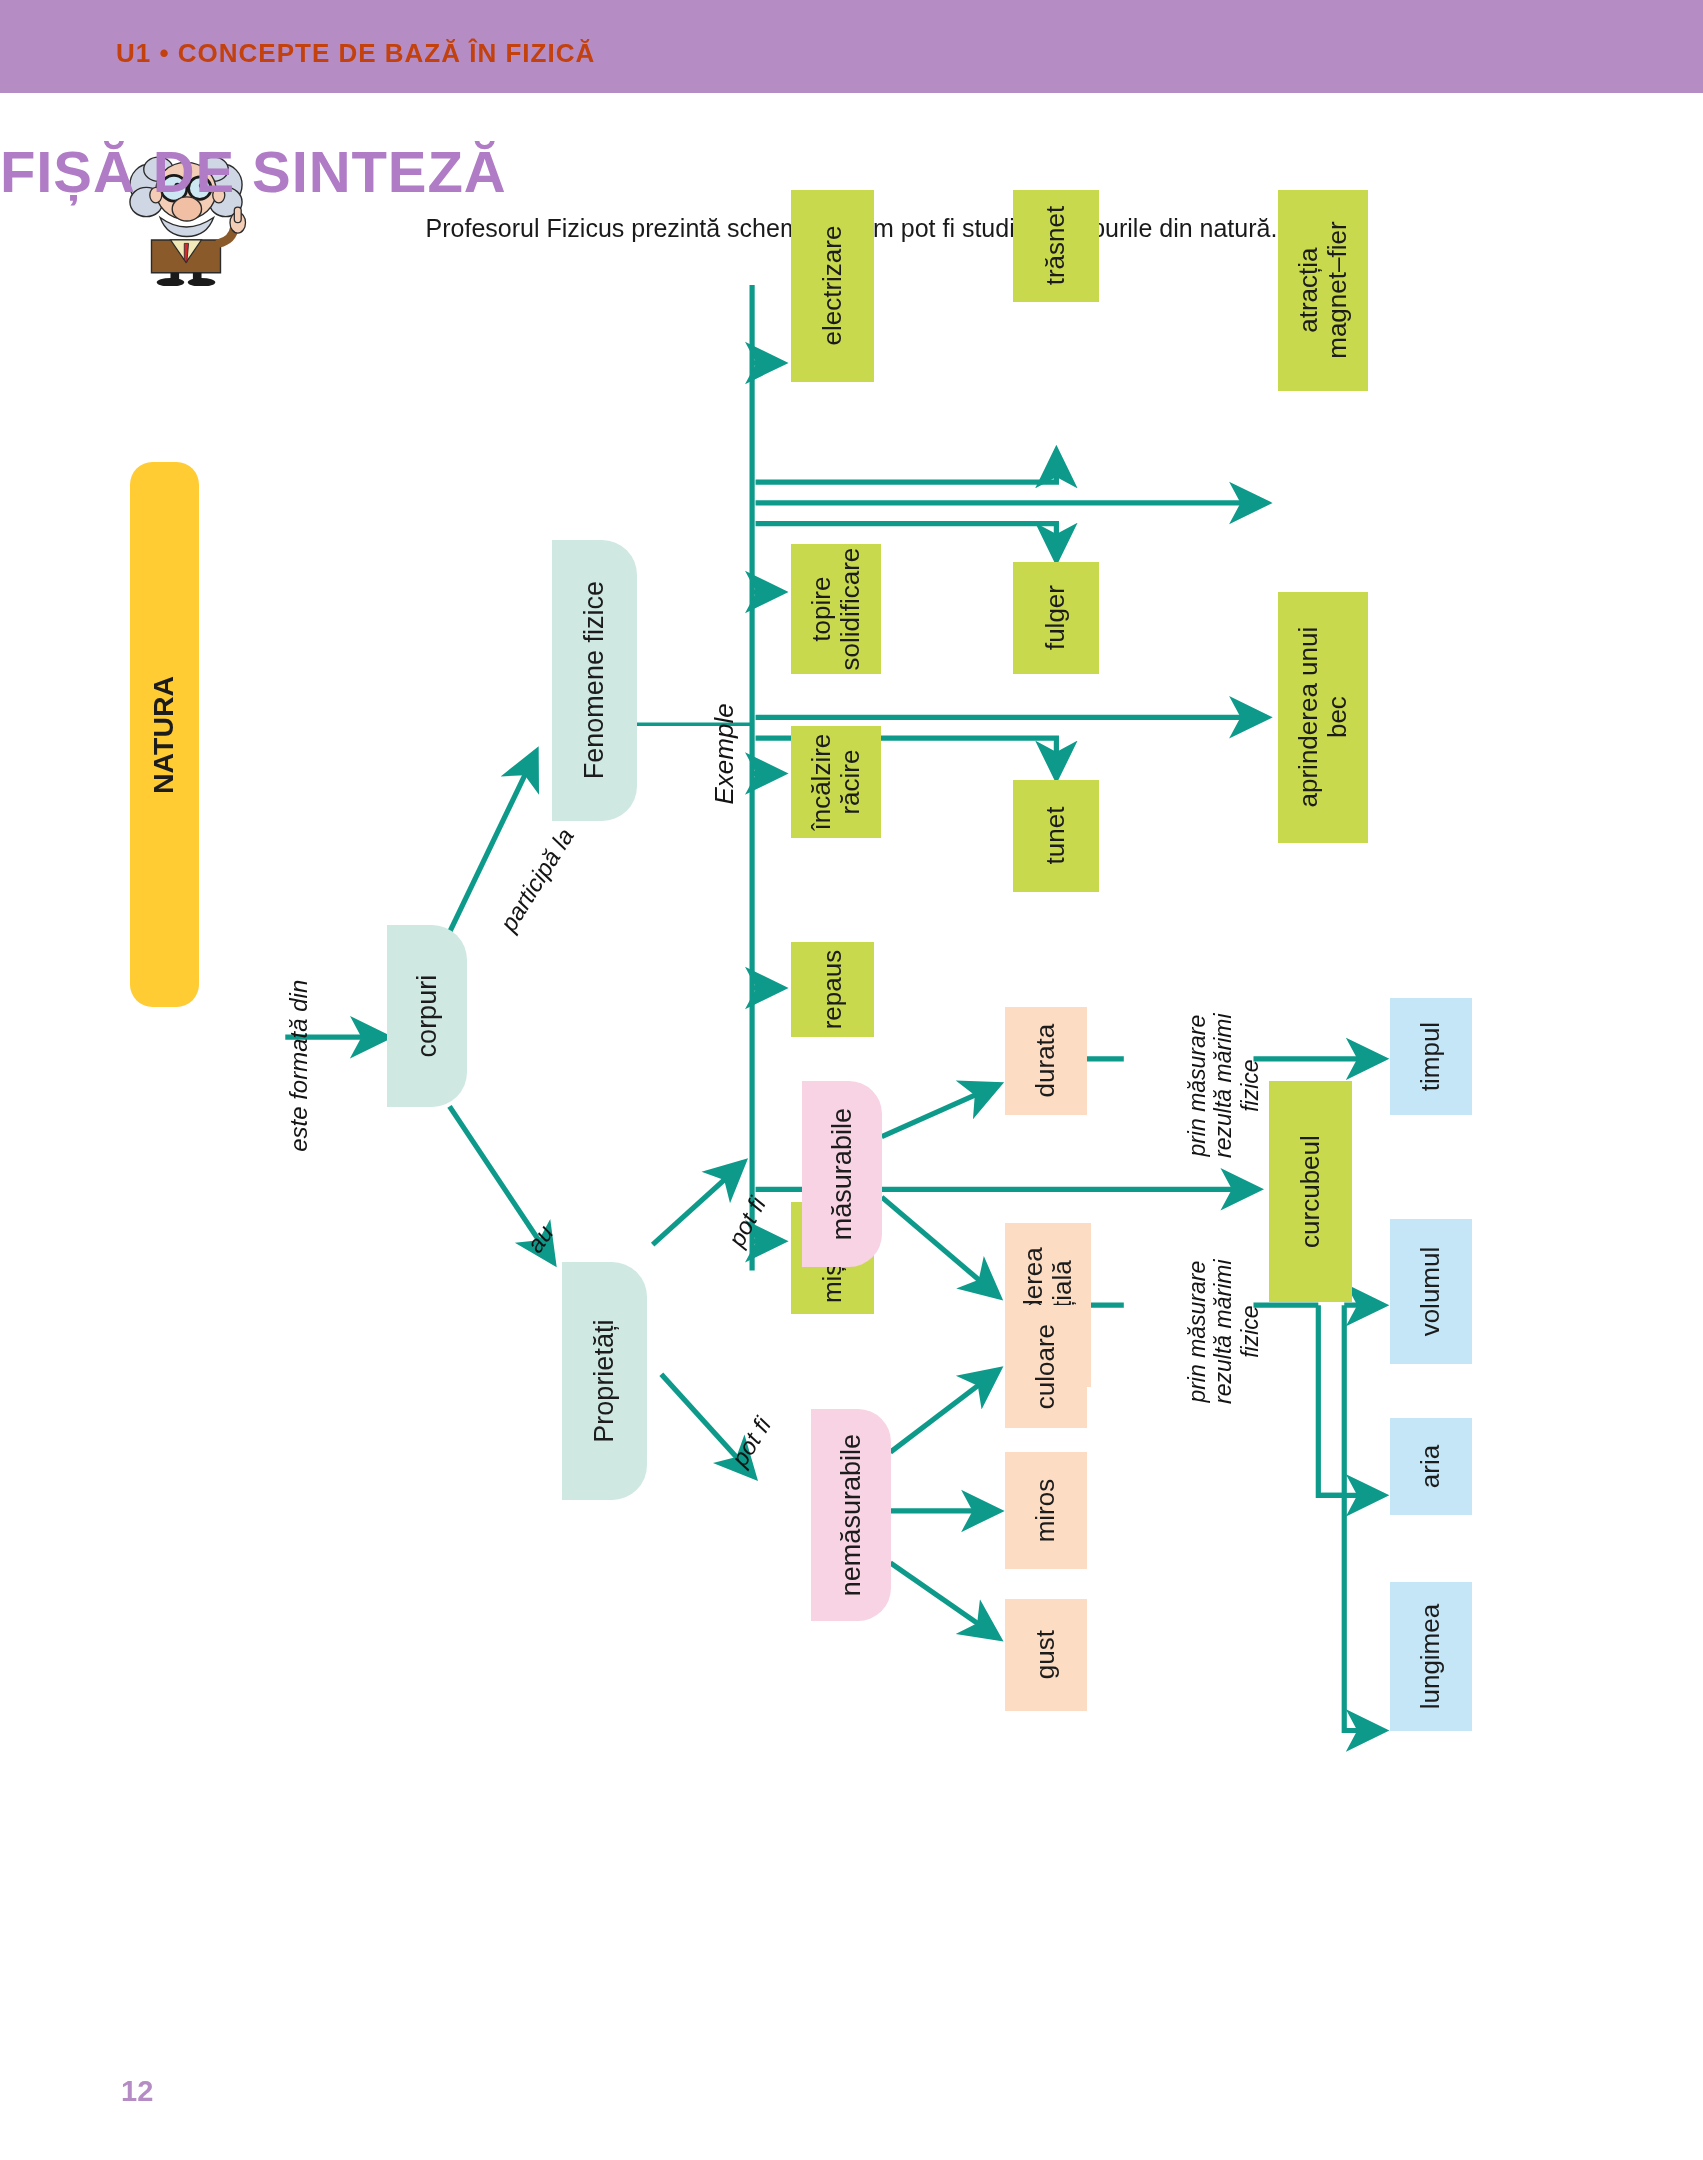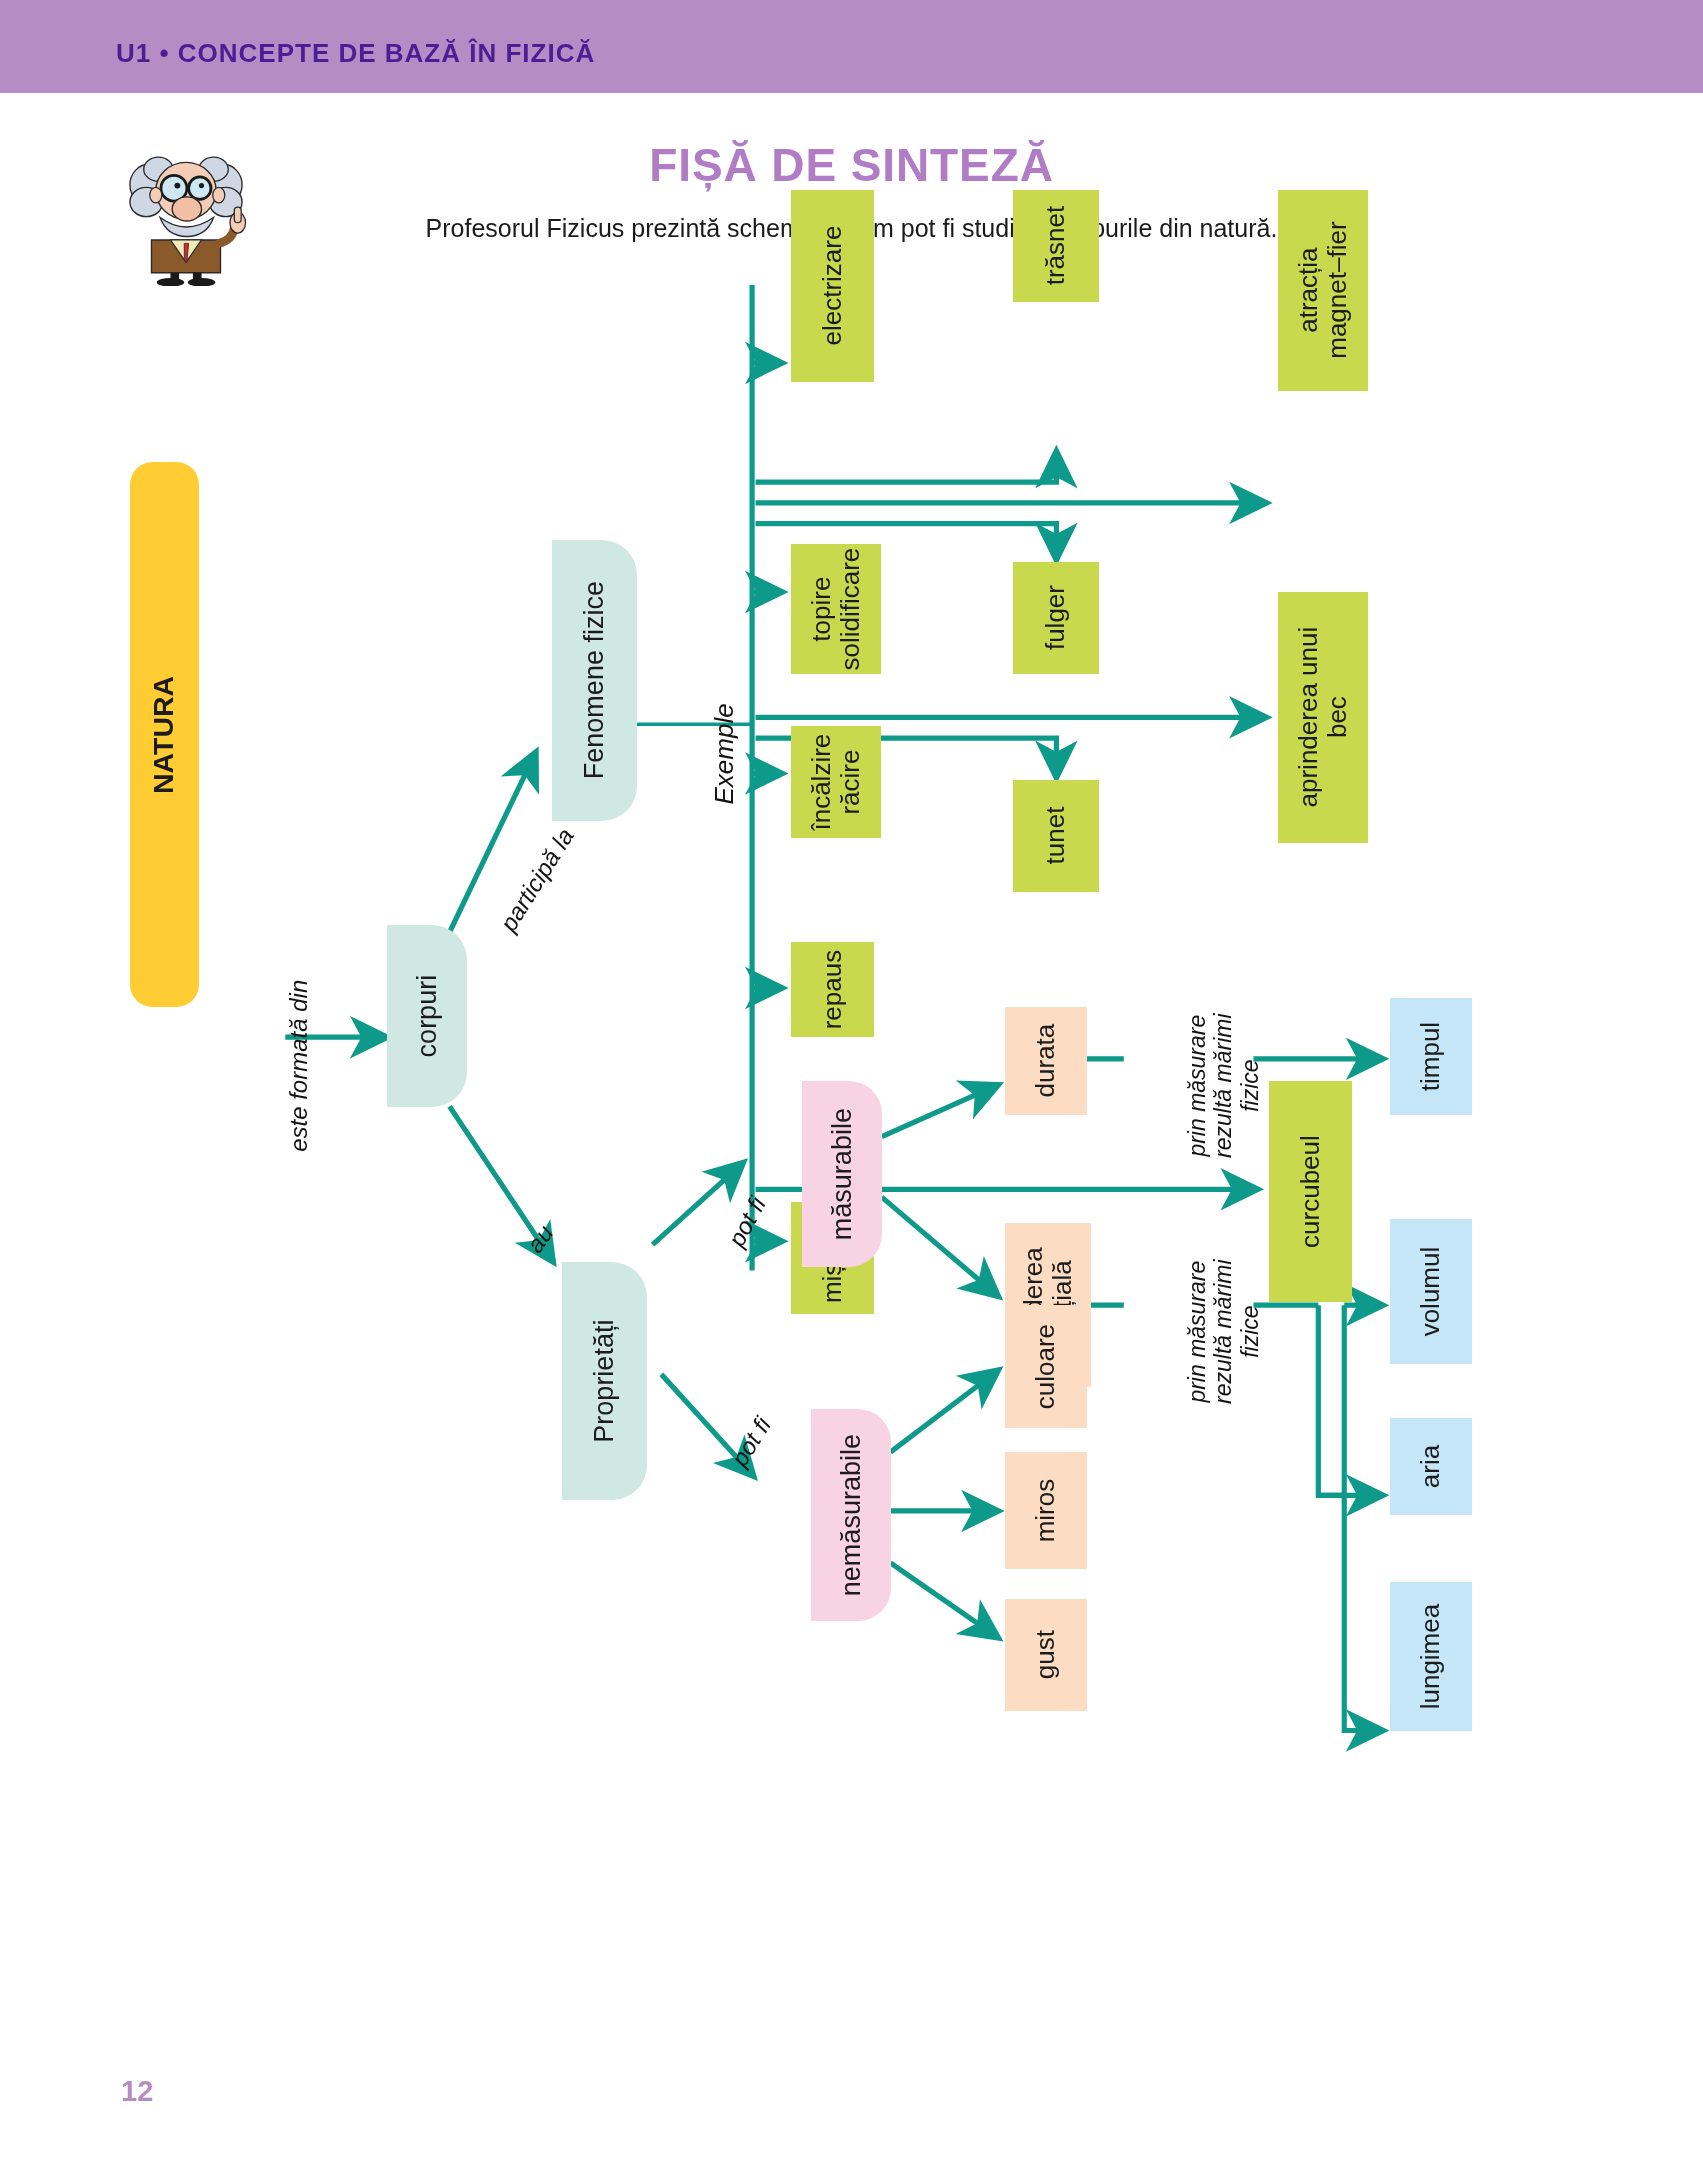--- a/index.html
+++ b/index.html
@@ -7,26 +7,26 @@
     width:1703px;height:2160px;position:relative;background:#ffffff;
     font-family:"Liberation Sans", sans-serif;overflow:hidden;
   }
   .hdr-bar{
     position:absolute;left:0;top:0;width:1703px;height:93px;
     background:#b68cc4;
   }
   .hdr-title{
     position:absolute;left:116px;top:38px;
     font-family:"Liberation Sans", sans-serif;
-    font-size:26px;font-weight:bold;color:#4c1d95;
+    font-size:26px;font-weight:bold;color:#c2410c;
     letter-spacing:1px;
   }
   .page-title{
-    position:absolute;left:0;top:138px;width:1703px;text-align:center;
-    font-size:46px;font-weight:bold;color:#b07cc6;letter-spacing:0.9px;
+    position:absolute;left:0;top:138px;width:1703px;
+    font-size:58px;font-weight:bold;color:#b07cc6;letter-spacing:0.9px;
   }
   .page-sub{
     position:absolute;left:0;top:214px;width:1703px;text-align:center;
     font-size:25px;color:#1a1a1a;
   }
   .page-num{
     position:absolute;left:121px;top:2075px;
     font-size:29px;font-weight:bold;color:#b68cc4;
   }
 

